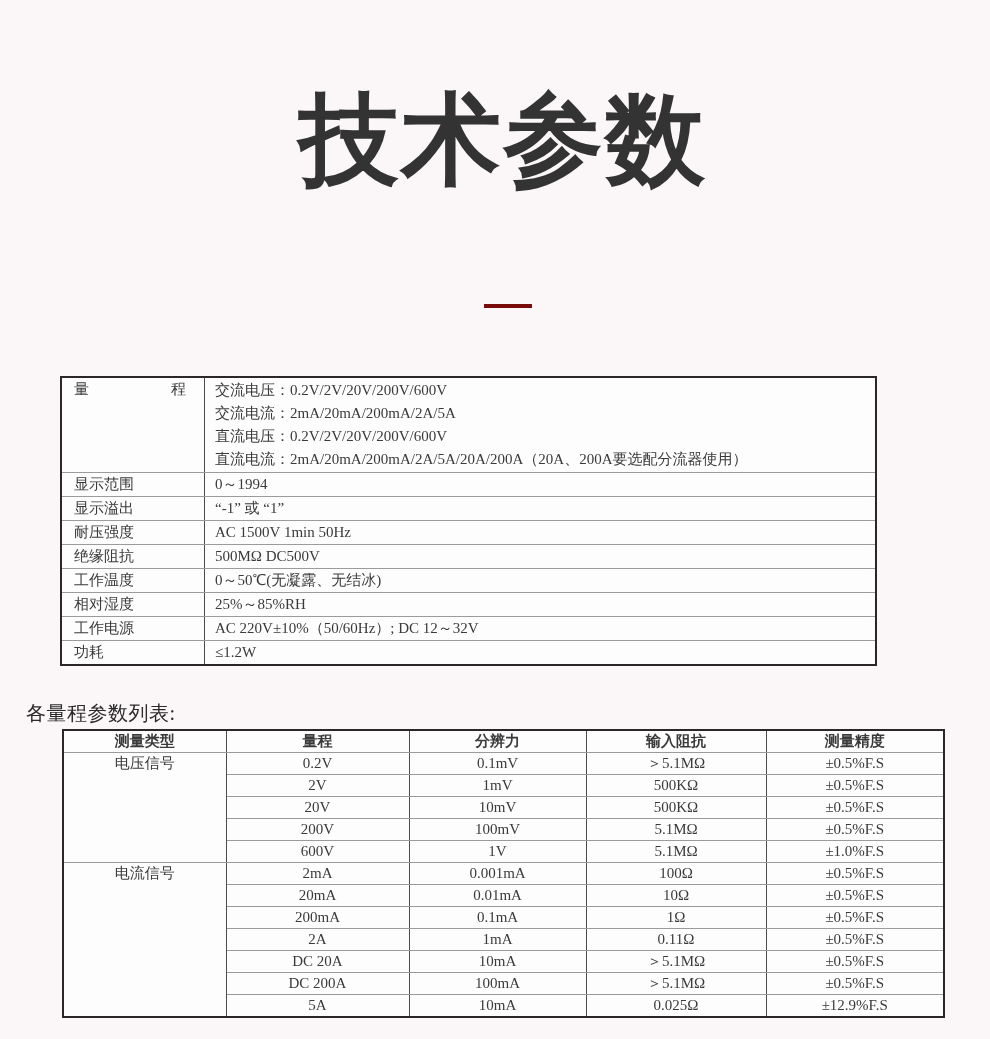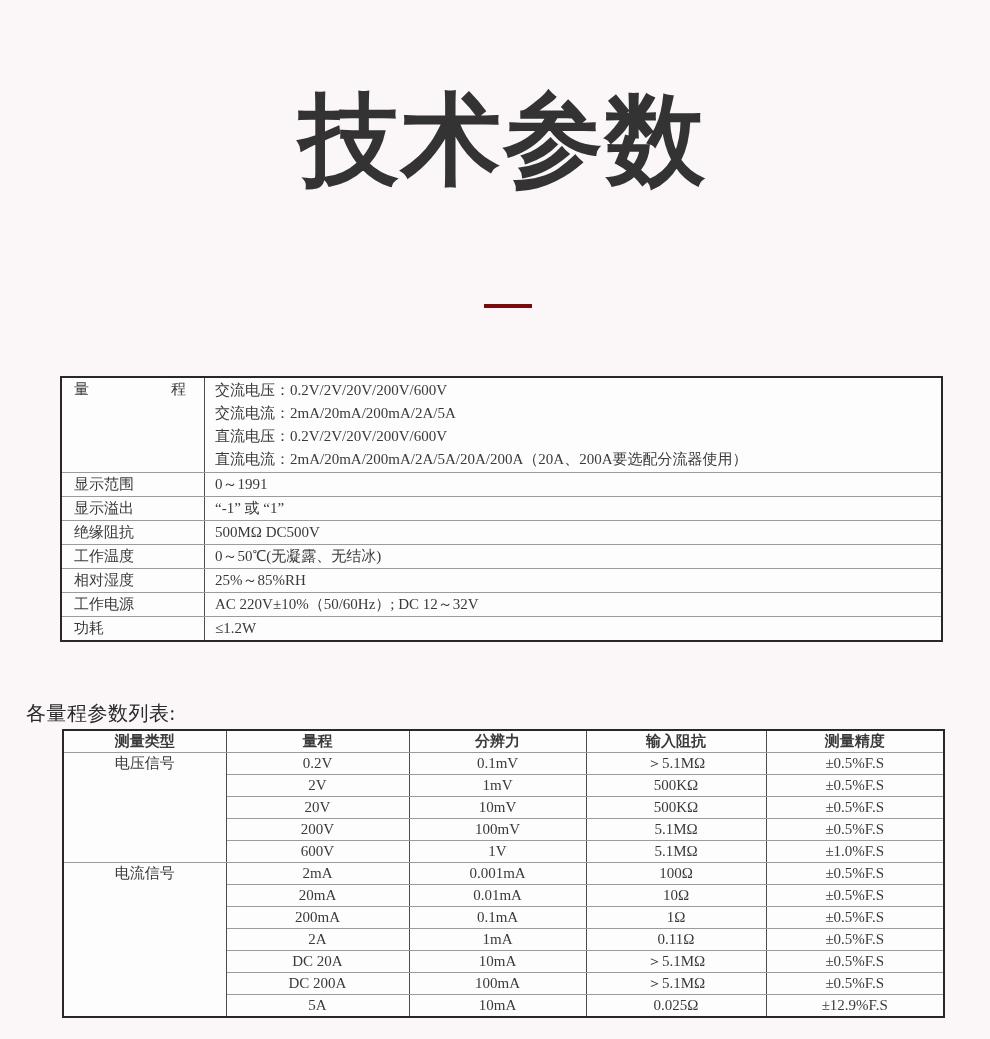--- a/index.html
+++ b/index.html
@@ -26,21 +26,21 @@
     width: 48px; height: 4px;
     background: #7a0b0b;
   }
 
   table { border-collapse: collapse; table-layout: fixed; background: #fefdfd; }
   td, th { overflow: hidden; }
 
   
   .spec-table {
     position: absolute; left: 60px; top: 376px;
-    width: 883px;
+    width: 817px;
     font-size: 15px;
     color: #3a3a3a;
   }
   .spec-table td {
     border-top: 1px solid #9b9b9b;
     border-bottom: 1px solid #9b9b9b;
     line-height: 21px;
     vertical-align: top;
     padding: 0;
   }
@@ -104,25 +104,29 @@
         <td class="label spread">量　程</td>
         <td class="value">
           <div class="line">交流电压：0.2V/2V/20V/200V/600V</div>
           <div class="line">交流电流：2mA/20mA/200mA/2A/5A</div>
           <div class="line">直流电压：0.2V/2V/20V/200V/600V</div>
           <div class="line">直流电流：2mA/20mA/200mA/2A/5A/20A/200A（20A、200A要选配分流器使用）</div>
         </td>
       </tr>
       <tr>
         <td class="label">显示范围</td>
-        <td class="value">0～1991</td>
+        <td class="value">0～1994</td>
       </tr>
       <tr>
         <td class="label">显示溢出</td>
         <td class="value">“-1” 或 “1”</td>
+      </tr>
+      <tr>
+        <td class="label">耐压强度</td>
+        <td class="value">AC 1500V 1min  50Hz</td>
       </tr>
       <tr>
         <td class="label">绝缘阻抗</td>
         <td class="value">500MΩ  DC500V</td>
       </tr>
       <tr>
         <td class="label">工作温度</td>
         <td class="value">0～50℃(无凝露、无结冰)</td>
       </tr>
       <tr>

